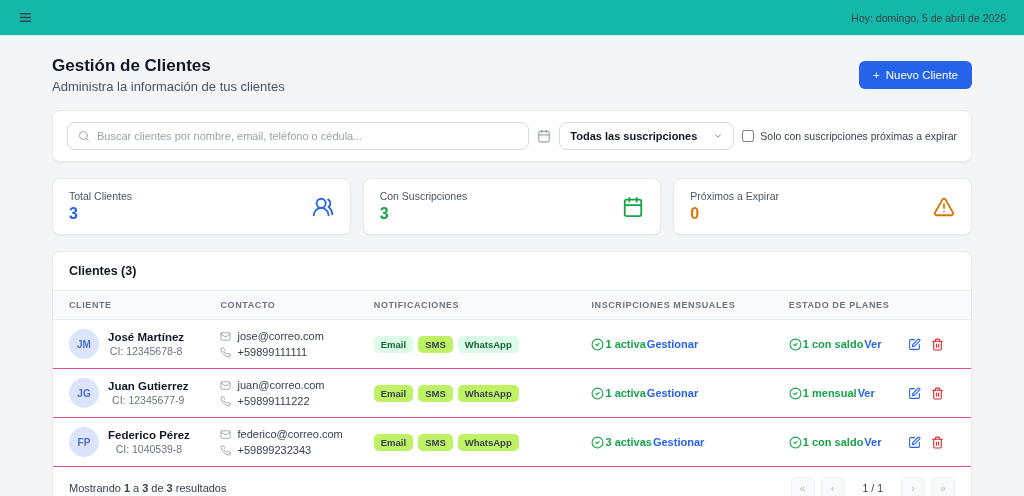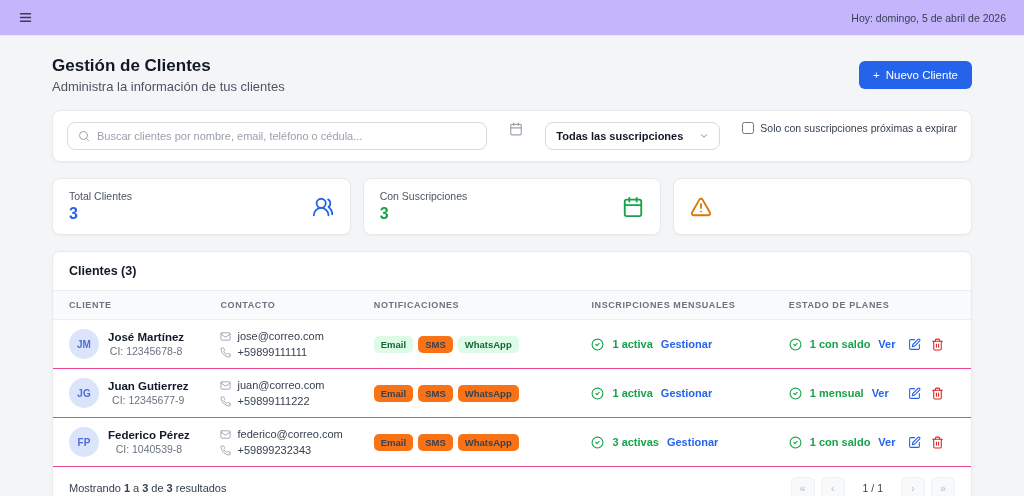--- a/index.html
+++ b/index.html
@@ -1,38 +1,38 @@
 <!DOCTYPE html>
 <html><head>
 <meta charset="utf-8">
 <style>
   * { margin:0; padding:0; box-sizing:border-box; }
   html,body { width:1024px; height:496px; overflow:hidden; }
   body { font-family:"Liberation Sans", sans-serif; background:#f3f5f7; color:#111827; }
 
   
-  .topbar { height:36px; background:#c4b5fd; border-bottom:1px solid #e9ebee;
+  .topbar { height:36px; background:#14b8a6; border-bottom:1px solid #e9ebee;
             display:flex; align-items:center; justify-content:space-between; padding:0 18px; }
   .hamburger { background:none; border:none; cursor:pointer; display:flex; align-items:center; color:#374151; }
   .topbar-date { font-size:10.5px; color:#374151; }
 
   
   .container { width:920px; margin:0 auto; }
   .page-header { display:flex; justify-content:space-between; align-items:center; margin-top:20px;gap:20px; }
   .page-title { font-size:17px; font-weight:bold; color:#111827; }
   .page-subtitle { font-size:13px; color:#4b5563; margin-top:3px; }
   .btn-primary { display:flex; align-items:center; gap:6px; background:#2563eb; color:#ffffff;
                  border:none; border-radius:6px; padding:8px 14px; font-size:11.5px; cursor:pointer;
                  font-family:"Liberation Sans", sans-serif; }
 
   .card { background:#ffffff; border:1px solid #e7e9ec; border-radius:8px;
           box-shadow:0 1px 2px rgba(0,0,0,0.04); }
 
   
-  .filter-card { margin-top:16px; padding:11px 14px; display:flex; align-items:flex-start; gap:22px; }
+  .filter-card { margin-top:16px; padding:11px 14px; display:flex; align-items:center; gap:8px; }
   .search-box { flex:1; display:flex; align-items:center; gap:7px; border:1px solid #d6dadf;
                 border-radius:8px; padding:0 10px; height:28px; background:#ffffff; color:#9ca3af; }
   .search-box input { border:none; outline:none; flex:1; font-size:11px; color:#111827;
                       font-family:"Liberation Sans", sans-serif; background:transparent; }
   .search-box input::placeholder { color:#9aa1ab; }
   .icon-muted { color:#9ca3af; flex:none; display:flex; }
   .select { display:flex; align-items:center; gap:16px; border:1px solid #d6dadf; border-radius:8px;
             height:28px; padding:0 10px; font-size:11px; font-weight:600; color:#111827;
             cursor:pointer; background:#ffffff; white-space:nowrap; }
   .select .chev { color:#6b7280; display:flex; }
@@ -63,23 +63,23 @@
             font-size:10px; font-weight:bold; display:flex; align-items:center; justify-content:center; flex:none; }
   .client-name { font-size:11.5px; font-weight:bold; color:#111827; }
   .client-ci { font-size:10.5px; color:#6b7280; margin-top:2px;text-align:center; }
 
   .contact-line { display:flex; align-items:center; gap:6px; font-size:11px; color:#374151; }
   .contact-line + .contact-line { margin-top:4px; }
 
   .badges { display:flex; gap:5px; flex-wrap:wrap; }
   .badge { font-size:9.5px; font-weight:600; padding:3px 7px; border-radius:5px; white-space:nowrap; }
   .badge.on  { background:#dcfce7; color:#166534; }
-  .badge.off { background:#f97316; color:#374151; }
-
-  .status-cell { display:flex; align-items:center; gap:8px; font-size:11px; }
+  .badge.off { background:#bef264; color:#374151; }
+
+  .status-cell { display:flex; align-items:center; gap:1px; font-size:11px; }
   .status-text { color:#16a34a; font-weight:600; }
   .status-link { color:#2563eb; font-weight:600; text-decoration:none; cursor:pointer; }
   .check-icon { color:#16a34a; display:flex; flex:none; }
 
   .actions { display:flex; align-items:center; justify-content:center; gap:10px; }
   .icon-btn { background:none; border:none; cursor:pointer; display:flex; padding:0; }
   .edit-ic { color:#2563eb; } .del-ic { color:#dc2626; }
 
   
   .tfoot { display:flex; align-items:center; justify-content:space-between; padding:10px 16px; }
@@ -176,20 +176,24 @@
       <span class="stat-icon c-green">
         <svg width="22" height="22" viewBox="0 0 24 24" fill="none" stroke="currentColor" stroke-width="2" stroke-linecap="round" stroke-linejoin="round">
             <rect x="3" y="4" width="18" height="18" rx="2"></rect>
             <line x1="16" y1="2" x2="16" y2="6"></line>
             <line x1="8" y1="2" x2="8" y2="6"></line>
             <line x1="3" y1="10" x2="21" y2="10"></line>
           </svg>
       </span>
     </div>
     <div class="card stat-card">
+      <div>
+        <div class="stat-label">Próximos a Expirar</div>
+        <div class="stat-value c-amber">0</div>
+      </div>
       <span class="stat-icon c-amber">
         <svg width="22" height="22" viewBox="0 0 24 24" fill="none" stroke="currentColor" stroke-width="2" stroke-linecap="round" stroke-linejoin="round">
             <path d="m21.73 18-8-14a2 2 0 0 0-3.48 0l-8 14A2 2 0 0 0 4 21h16a2 2 0 0 0 1.73-3Z"></path>
             <line x1="12" y1="9" x2="12" y2="13"></line>
             <line x1="12" y1="17" x2="12.01" y2="17"></line>
           </svg>
       </span>
     </div>
   </div>
 

